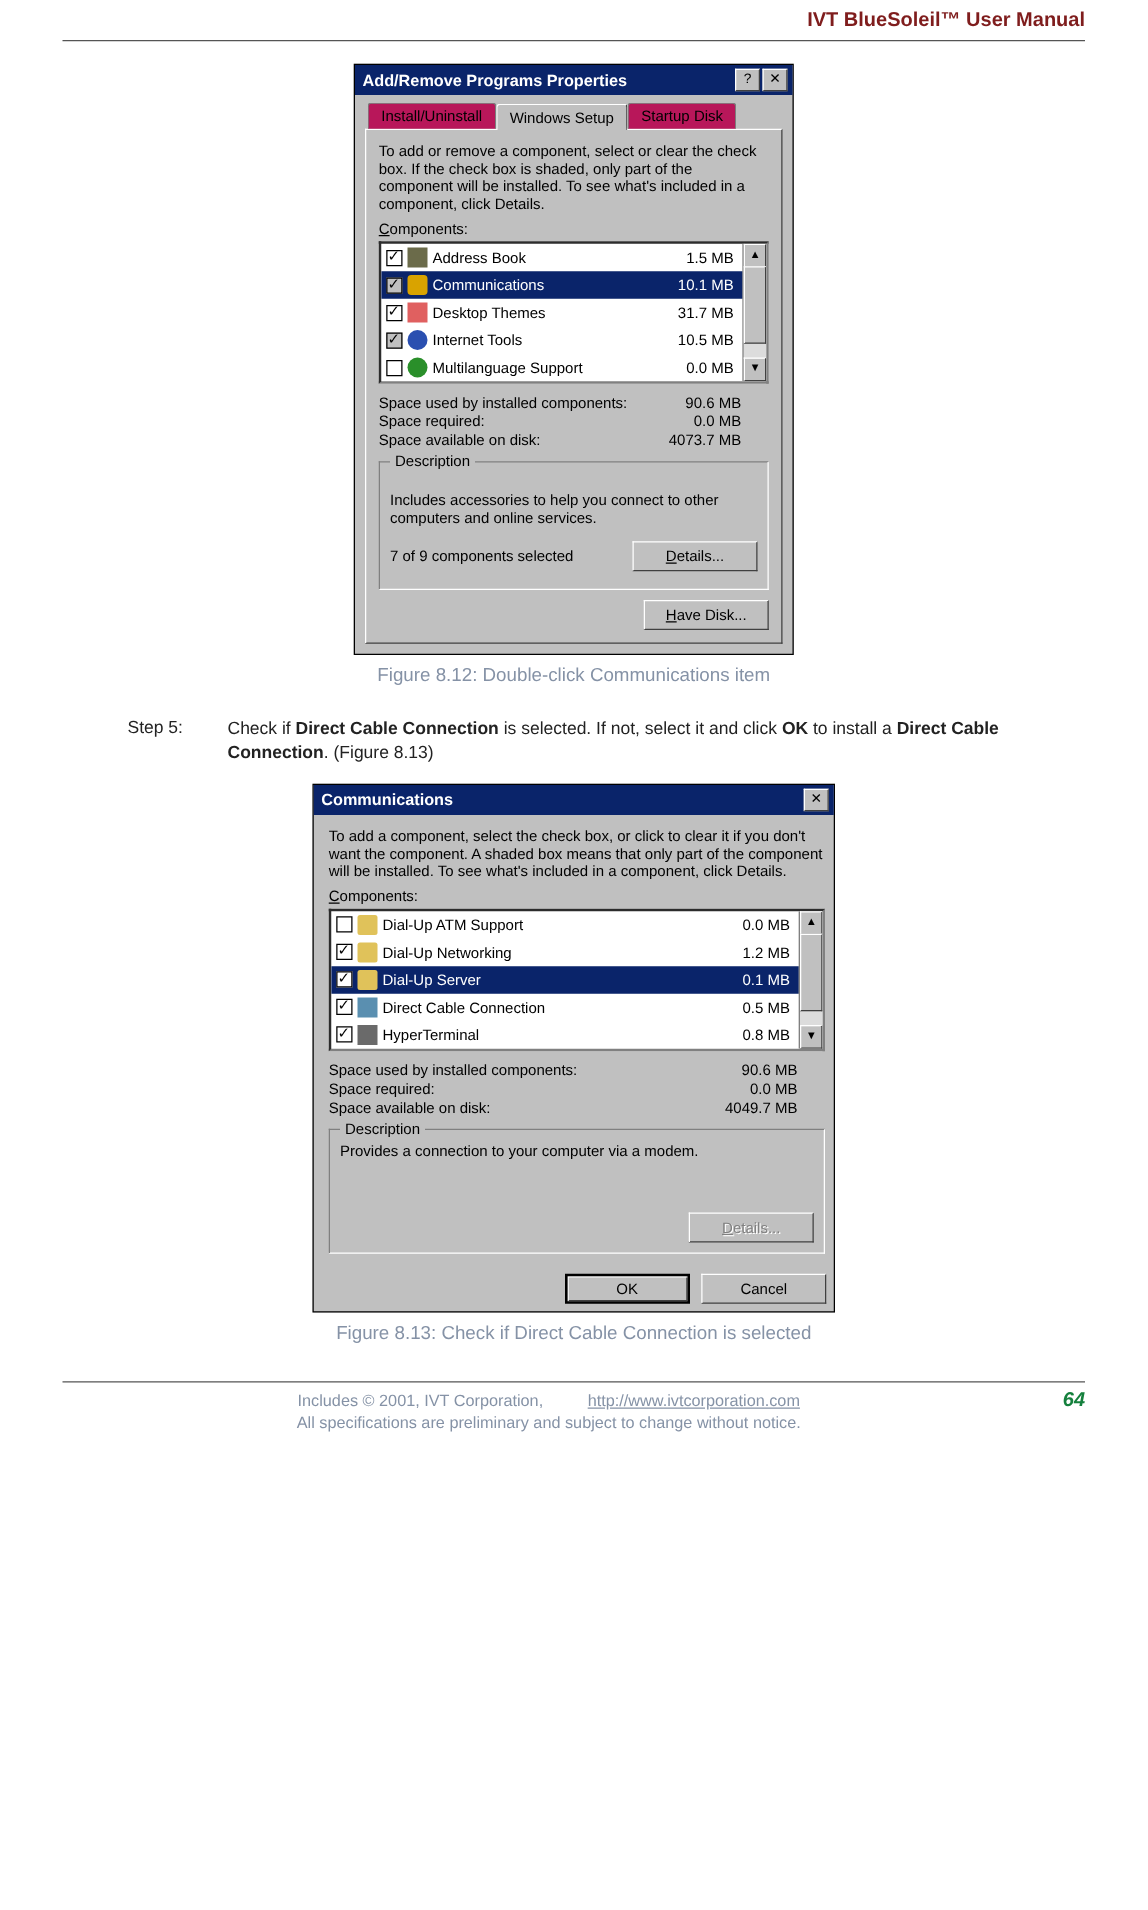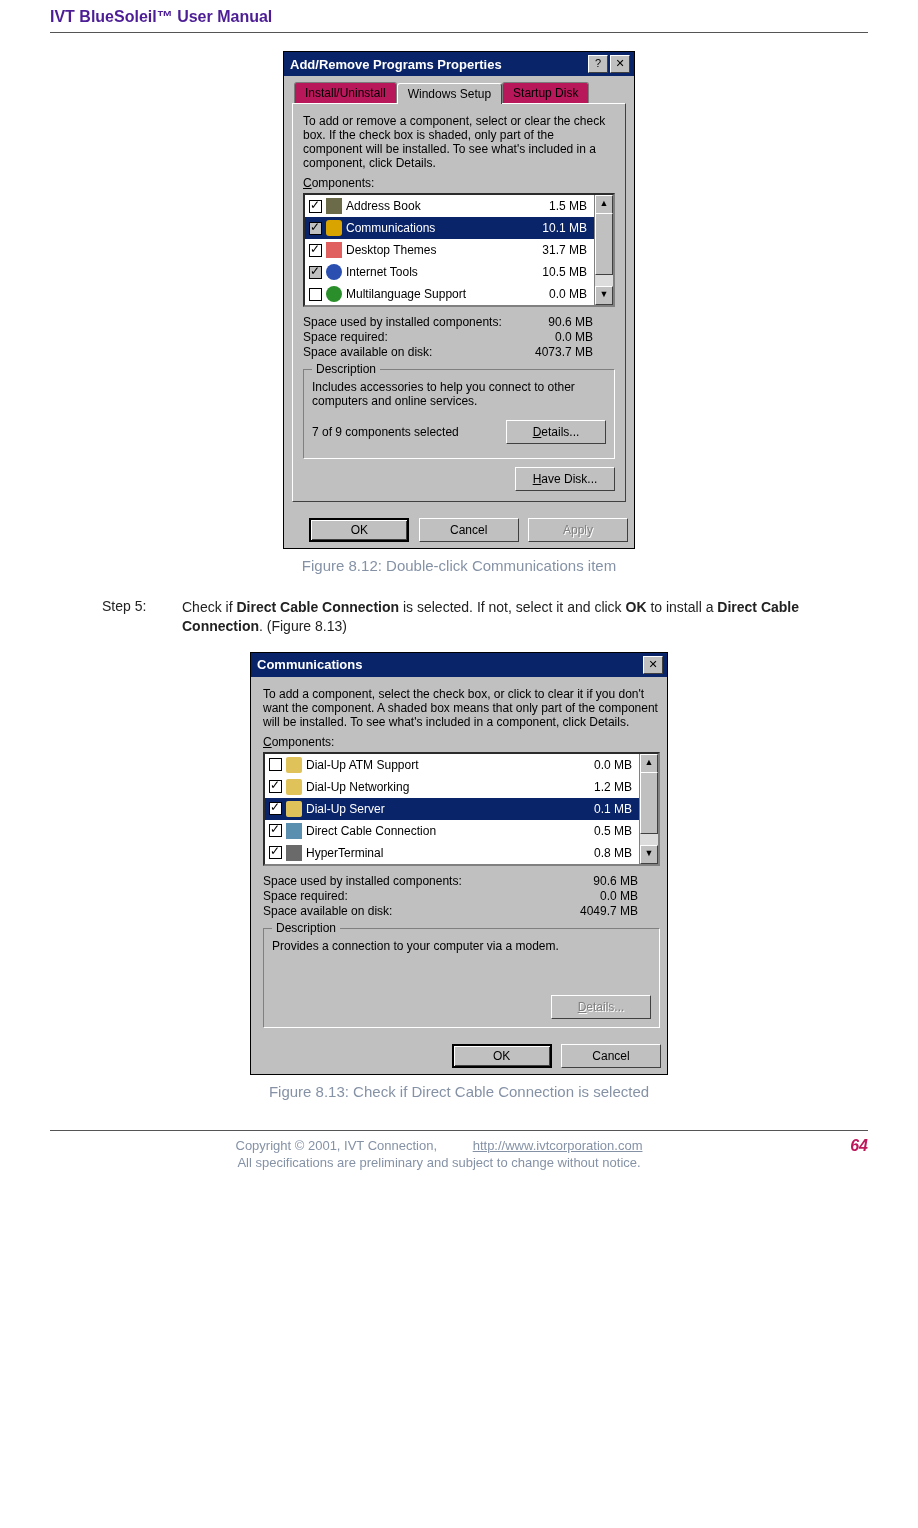--- a/index.html
+++ b/index.html
@@ -8,22 +8,22 @@
     font-family: Verdana, Geneva, sans-serif;
     font-size: 14px;
     color: #222;
     width: 918px;
   }
   .page {
     padding: 0 50px 30px 50px;
     box-sizing: border-box;
   }
   .doc-title {
-    text-align: left;
-    color: #4c1d95;
+    text-align: right;
+    color: #7f1d1d;
     font-weight: bold;
     font-size: 16px;
     padding: 8px 0 6px 0;
     border-bottom: 1px solid #555;
     margin-bottom: 18px;
   }
   .caption {
     text-align: center;
     color: #8592a6;
     font-size: 15px;
@@ -141,21 +141,21 @@
   .btn-row-bottom .btn { margin-left:6px; }
   .comp-row { display:flex; align-items:center; margin:6px 0; }
   .comp-row .txt { flex:1; }
   .footer {
     margin-top: 30px;
     border-top:1px solid #555;
     display:flex; padding-top:6px;
     color:#8592a6; font-size:13px;
   }
   .footer .ftxt { flex:1; text-align:center; line-height:1.35; }
-  .footer .pg { font-weight:bold; font-style:italic; font-size:16px; color:#be185d; width:40px; text-align:right; }
+  .footer .pg { font-weight:bold; font-style:italic; font-size:16px; color:#15803d; width:40px; text-align:right; }
   .lnk { text-decoration: underline; margin-left: 32px; }
   
   .ico-book   { background:#6b6b4a; }
   .ico-comm   { background:#d9a300; border-radius:3px; }
   .ico-theme  { background:#e06060; }
   .ico-ie     { background:#2a4fb0; border-radius:50%; }
   .ico-multi  { background:#2a8f2a; border-radius:50%; }
   .ico-folder { background:#e0c25a; border-radius:2px; }
   .ico-net    { background:#5a8fb0; }
   .ico-hyper  { background:#6a6a6a; }
@@ -231,35 +231,30 @@
           <span class="k">Space required:</span>
           <span class="v">0.0 MB</span>
         </div>
       <div class="kv">
           <span class="k">Space available on disk:</span>
           <span class="v">4073.7 MB</span>
         </div>
 
       <div class="groupbox">
         <span class="gtitle">Description</span>
-        <div style="min-height:34px;">Includes accessories to help you connect to other computers and online services.</div>
+        <div style="min-height:34px;margin-top:13px;">Includes accessories to help you connect to other computers and online services.</div>
         <div class="comp-row">
           <span class="txt">7 of 9 components selected</span>
           <span class="btn"><span class="underline">D</span><span></span>etails...</span>
         </div>
       </div>
 
       <div class="btn-row-right">
         <span class="btn"><span class="underline">H</span>ave Disk...</span>
       </div>
-    </div>
-    <div class="btn-row-bottom">
-      <span class="btn def">OK</span>
-      <span class="btn">Cancel</span>
-      <span class="btn disabled">Apply</span>
     </div>
   </div>
 
   <div class="caption">Figure 8.12: Double-click Communications item</div>
 
   <div class="step-row">
     <div class="step-label">Step 5:</div>
     <div class="step-body">
       <span>Check if </span><b class="heavy">Direct Cable Connection</b><span> is selected. If not, select it and click </span><b class="heavy">OK</b><span> to install a </span><b class="heavy">Direct Cable Connection</b><span>. (Figure 8.13)</span>
     </div>
@@ -340,18 +335,18 @@
     <div class="btn-row-bottom">
       <span class="btn def">OK</span>
       <span class="btn">Cancel</span>
     </div>
   </div>
 
   <div class="caption">Figure 8.13: Check if Direct Cable Connection is selected</div>
 
   <div class="footer">
     <div class="ftxt">
-      <span>Copyright © 2001, IVT Connection, </span><span class="lnk">http://www.ivtcorporation.com</span><br>
+      <span>Includes © 2001, IVT Corporation, </span><span class="lnk">http://www.ivtcorporation.com</span><br>
       <span>All specifications are preliminary and subject to change without notice.</span>
     </div>
     <div class="pg">64</div>
   </div>
 </div>
 
 </body></html>

